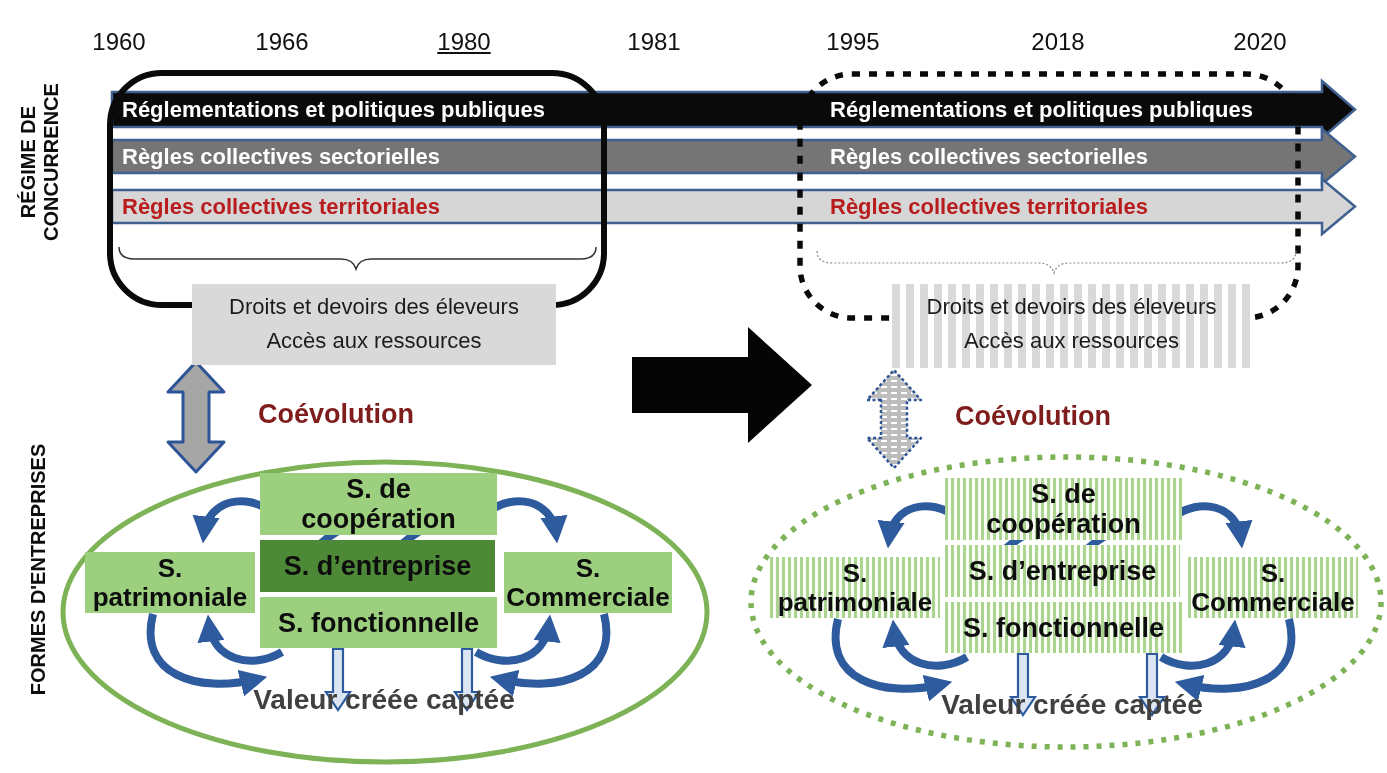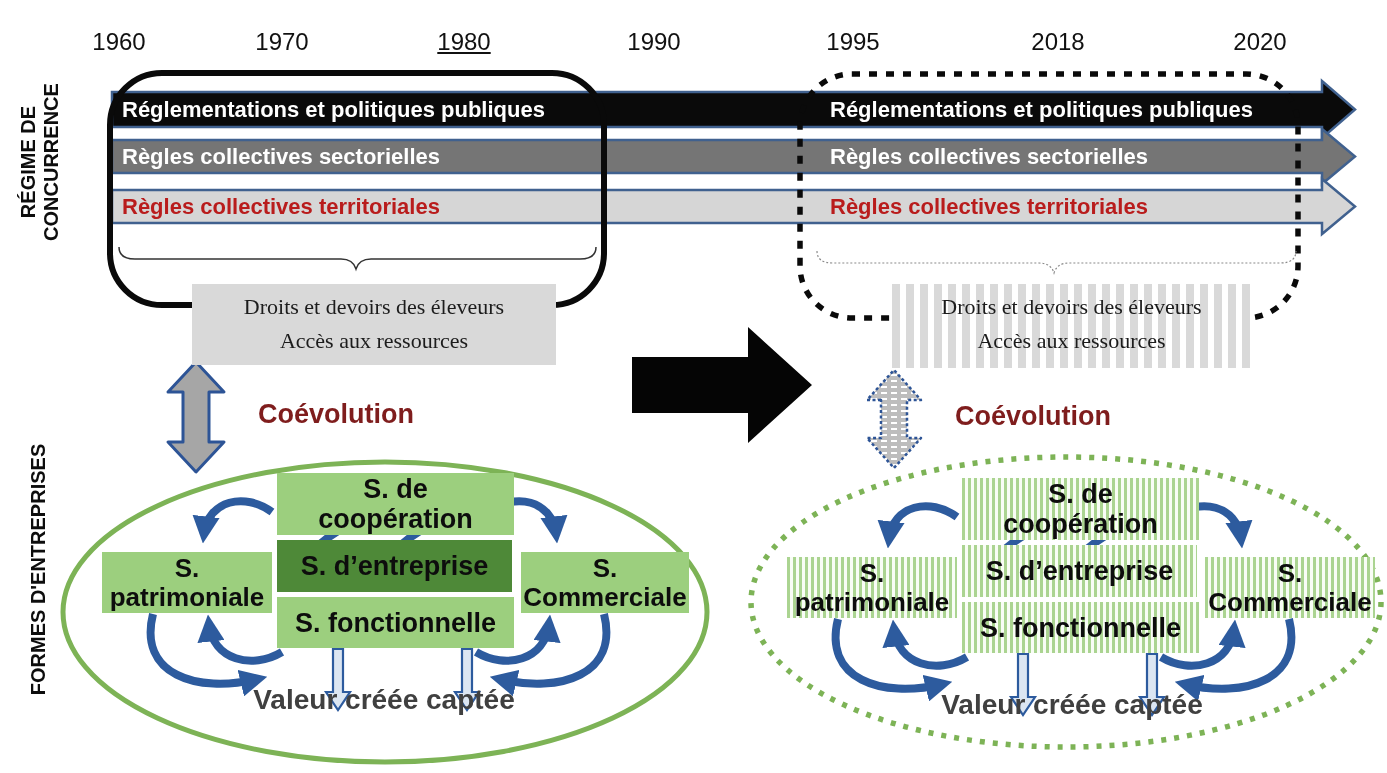--- a/index.html
+++ b/index.html
@@ -13,28 +13,27 @@
   .year{font-size:24px;color:#111;width:90px;text-align:center;}
   .bar-label{font-size:22px;font-weight:bold;line-height:27px;}
   .bar-label.white{color:#ffffff;}
   .bar-label.gray{color:#b91c1c;}
   .vlabel{z-index:3;text-align:center;font-weight:bold;color:#0d0d0d;transform:rotate(-90deg);}
   .vlabel.regime{font-size:20px;line-height:23px;}
   .vlabel.formes{font-size:20px;}
   .callout{
     z-index:2;text-align:center;color:#1c1c1c;font-size:22px;line-height:34px;
     padding-top:6px;
-    font-family:Liberation Serif, serif;
   }
   .callout.solid{background:#d9d9d9;}
   .callout.striped{background:repeating-linear-gradient(90deg,#d9d9d9 0 8px,#ffffff 8px 14px);}
   .coev{z-index:3;font-size:27px;font-weight:bold;color:#7f1d1d;}
   .gbox{
     z-index:2;text-align:center;color:#0d0d0d;font-weight:bold;
-    display:flex;flex-direction:column;justify-content:center;margin-left:17px;
+    display:flex;flex-direction:column;justify-content:center;
   }
   .gbox.solid-light{background:#9ccf7e;}
   .gbox.solid-dark{background:#4e8938;}
   .gbox.striped{background:repeating-linear-gradient(90deg,#abd491 0 3px,#f9fdf6 3px 6px);}
   .gbox .l1,.gbox .l2{display:block;}
   .fs27{font-size:27px;line-height:30px;}
   .fs26{font-size:26px;line-height:29px;}
   .valeur{z-index:3;font-size:28px;font-weight:bold;color:#404040;text-align:center;}
 </style>
 </head>
@@ -95,23 +94,23 @@
 
     <g fill="#dce6f2" stroke="#2d5b9e" stroke-width="2.2">
       <polygon points="333,649 343,649 343,692 350,692 338,710 326,692 333,692"></polygon>
       <polygon points="462,649 472,649 472,692 479,692 467,710 455,692 462,692"></polygon>
       <polygon points="1018,654 1028,654 1028,697 1035,697 1023,715 1011,697 1018,697"></polygon>
       <polygon points="1147,654 1157,654 1157,697 1164,697 1152,715 1140,697 1147,697"></polygon>
     </g>
   </svg>
 
   <div class="txt year" style="left:74px;top:28px;">1960</div>
-  <div class="txt year" style="left:237px;top:28px;">1970</div>
+  <div class="txt year" style="left:237px;top:28px;">1966</div>
   <div class="txt year" style="left:419px;top:28px;text-decoration:underline;">1980</div>
-  <div class="txt year" style="left:609px;top:28px;">1990</div>
+  <div class="txt year" style="left:609px;top:28px;">1981</div>
   <div class="txt year" style="left:808px;top:28px;">1995</div>
   <div class="txt year" style="left:1013px;top:28px;">2018</div>
   <div class="txt year" style="left:1215px;top:28px;">2020</div>
 
   <div class="vlabel regime abs" style="left:-60px;top:139px;width:200px;">
     <span>RÉGIME DE</span><br>
     <span>CONCURRENCE</span>
   </div>
   <div class="vlabel formes abs" style="left:-125px;top:558px;width:326px;">FORMES  D'ENTREPRISES</div>
 

